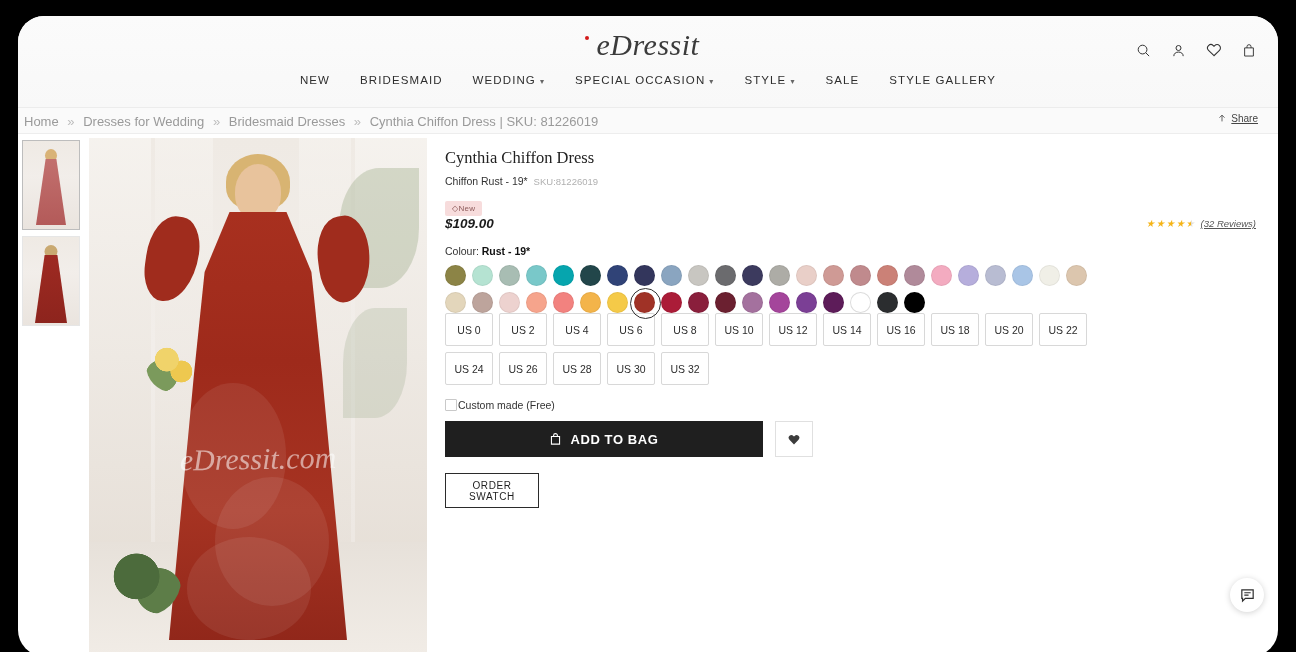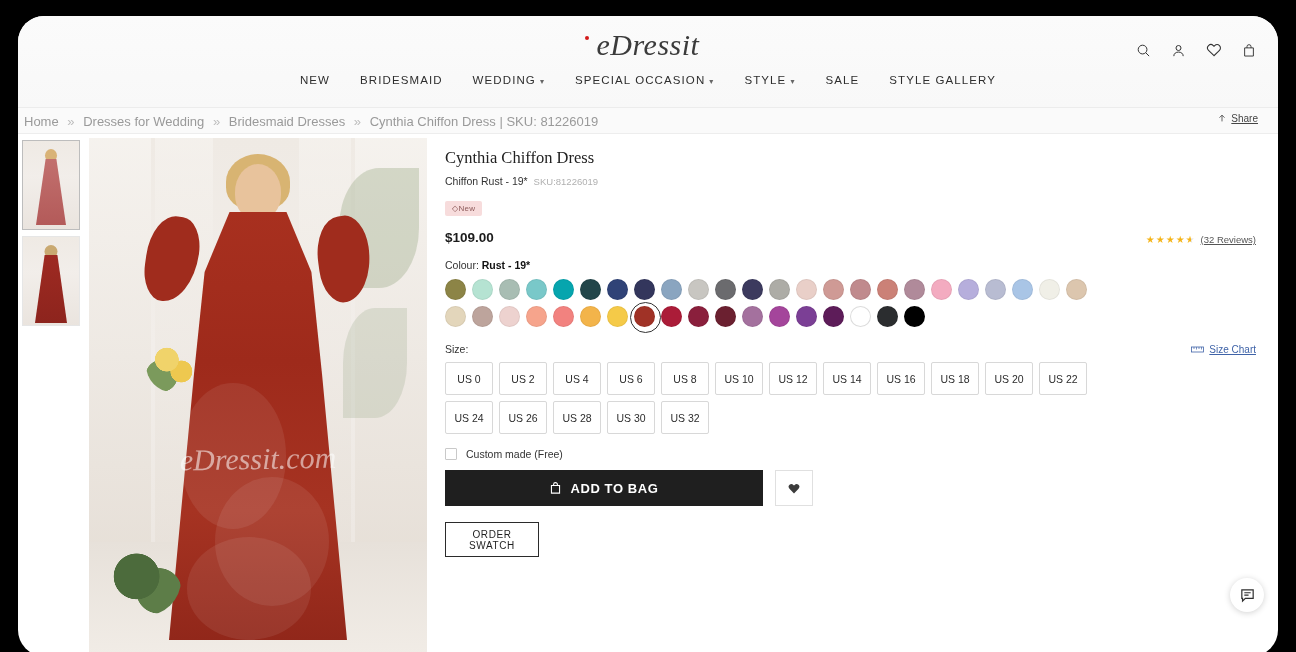--- a/index.html
+++ b/index.html
@@ -256,23 +256,23 @@
     display: inline-block;
     background: #f7dcdc;
     color: #8d5a5a;
     font-size: 8px;
     padding: 3px 7px;
     border-radius: 2px;
     letter-spacing: .3px;
   }
   .price-row {
     display: flex;
-    align-items: flex-end;
+    align-items: center;
     justify-content: space-between;
-    margin-top: 14px;
+    font-style: italic;
   }
   .price {
     font-size: 13.5px;
     font-weight: bold;
     color: #1b1b1b;
   }
   .rating {
     display: flex;
     align-items: center;
     gap: 5px;
@@ -339,21 +339,21 @@
     font-size: 10.5px;
     color: #2c2c2c;
     display: flex;
     align-items: center;
     justify-content: center;
     cursor: pointer;
     border-radius: 2px;
   }
 
   .custom-row {
-    display: flex; align-items: center; gap: 9px;
+    display: flex; align-items: center; gap: 1px;
     margin: 14px 0 10px;
     font-size: 10.5px; color: #333;
   }
   .cbox {
     width: 12px; height: 12px;
     border: 1px solid #c9c9c9;
     background: #fff;
     cursor: pointer;
     border-radius: 1px;
   }
@@ -607,30 +607,20 @@
           <div class="sw" style="background: rgb(107, 32, 48);"></div>
           <div class="sw" style="background: rgb(164, 113, 158);"></div>
           <div class="sw" style="background: rgb(164, 69, 155);"></div>
           <div class="sw" style="background: rgb(123, 63, 149);"></div>
           <div class="sw" style="background: rgb(93, 28, 89);"></div>
           <div class="sw white" style="background: rgb(255, 255, 255);"></div>
           <div class="sw" style="background: rgb(43, 45, 47);"></div>
           <div class="sw" style="background: rgb(0, 0, 0);"></div>
         </div>
 
-      <div class="size-head">
-        <span class="lbl">Size:</span>
-        <span class="size-chart">
-          <svg width="13" height="9" viewBox="0 0 26 14">
-            <rect x="1" y="2" width="24" height="10" fill="none" stroke="#3f63a8" stroke-width="1.6"></rect>
-            <path d="M6 2v4M11 2v5M16 2v4M21 2v5" stroke="#3f63a8" stroke-width="1.4"></path>
-          </svg>
-          <span class="txt">Size Chart</span>
-        </span>
-      </div>
 
       <div class="sizes">
           <button class="size-btn">US 0</button>
           <button class="size-btn">US 2</button>
           <button class="size-btn">US 4</button>
           <button class="size-btn">US 6</button>
           <button class="size-btn">US 8</button>
           <button class="size-btn">US 10</button>
           <button class="size-btn">US 12</button>
           <button class="size-btn">US 14</button>

